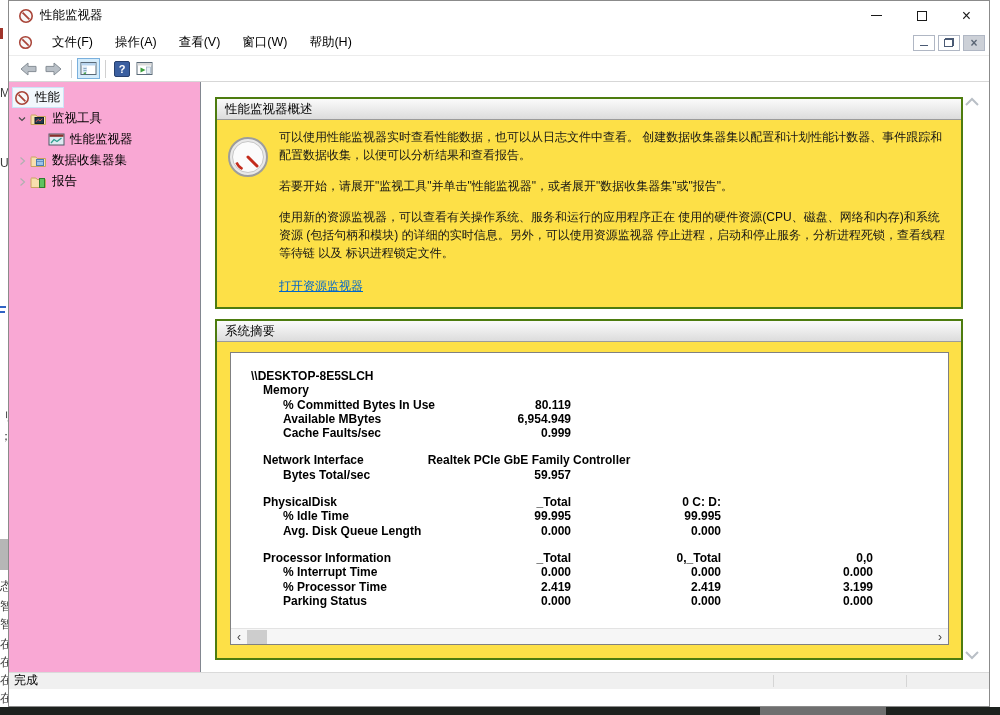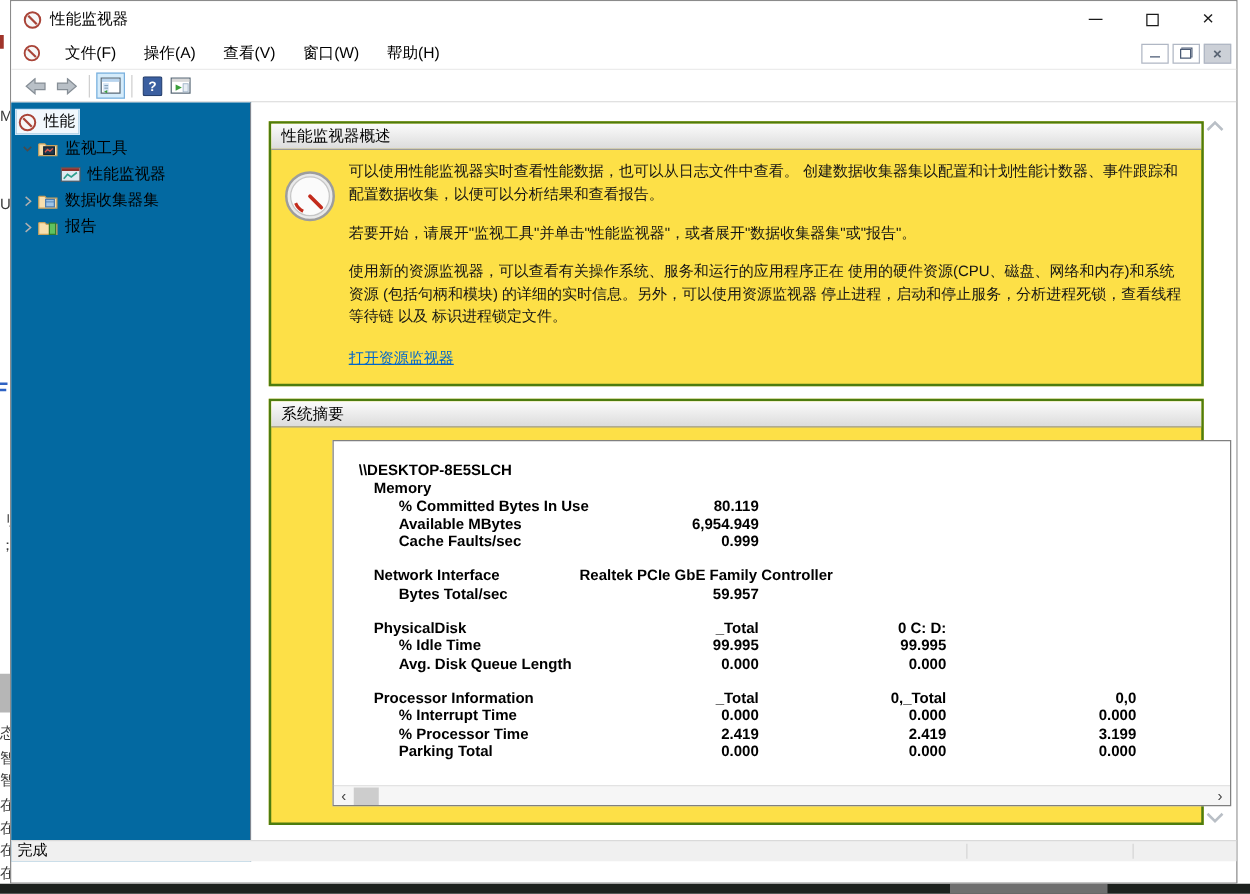--- a/index.html
+++ b/index.html
@@ -43,21 +43,21 @@
   .mdi-close-glyph { font-size:12px; line-height:1; color:#5a6574; font-weight:bold; }
 
   .toolbar { height:26px; display:flex; align-items:center; background:#fff;
     border-bottom:1px solid #d7d7d7; padding-left:7px; }
   .tb-btn { display:flex; align-items:center; justify-content:center; padding:2px 3px; }
   .tb-btn.active { background:#d5ecfb; border:1px solid #7ab0dd; padding:2px; }
   .tb-sep { width:1px; height:18px; background:#d0d0d0; margin:0 5px; }
 
   
   .main-area { position:absolute; top:81px; left:0; right:0; bottom:17px; }
-  .tree-pane { position:absolute; left:0; top:0; bottom:0; width:192px; background:#0369a1;
+  .tree-pane { position:absolute; left:0; top:0; bottom:0; width:192px; background:#f9a8d4;
     border-right:1px solid #828790; padding-top:5px; overflow:hidden; }
   .trow { height:21px; display:flex; align-items:center; font-size:12.5px; white-space:nowrap; }
   .trow .exp { width:14px; display:flex; justify-content:center; }
   .trow .ticon { display:flex; margin-right:5px; }
   .trow .sel-wrap { display:flex; align-items:center; padding:1px 3px 1px 1px; }
   .trow .sel-wrap.selected { background:#f2f8fd; outline:1px solid #cce4f7; }
 
   .content-pane { position:absolute; left:192px; top:0; right:0; bottom:0; background:#fff; overflow:hidden; }
   .scroll-chev { position:absolute; right:8px; color:#b9bfc6; }
 
@@ -66,21 +66,21 @@
     background:linear-gradient(#fbfbfb,#dcdcdc); border-bottom:1px solid #9b9b9b; }
   .panel-overview { top:15px; height:212px; }
   .panel-summary { top:237px; height:341px; }
 
   .overview-body { display:flex; padding:8px 12px 0 10px; }
   .gauge-col { width:52px; flex:none; padding-top:8px; }
   .overview-text { flex:1; font-size:12px; line-height:18px; color:#151515; }
   .overview-text p.p2, .overview-text p.p3 { margin-top:13px; }
   .res-link { display:inline-block; margin-top:15px; font-size:12px; color:#0066cc; text-decoration:underline; cursor:pointer; }
 
-  .summary-body { position:relative; height:261px;margin-left:36px; }
+  .summary-body { position:relative; height:261px; }
   .report-box { position:absolute; left:13px; top:10px; width:719px; height:293px;
     background:#fff; border:1px solid #808080; overflow:hidden; }
   .report-body { position:relative; padding-top:16px; font-weight:bold; font-size:12px; }
   .rrow { position:relative; height:14.3px; line-height:14px; }
   .rgap { height:13px; }
   .rlabel { position:absolute; top:0; white-space:nowrap; }
   .ind0 { left:20px; } .ind1 { left:32px; } .ind2 { left:52px; }
   .rv { position:absolute; top:0; text-align:right; white-space:nowrap; }
   .v0 { left:0; width:340px; } .v1 { left:0; width:490px; } .v2 { left:0; width:642px;text-align:right; }
   .vc { left:128px; width:340px; text-align:center; }
@@ -377,21 +377,21 @@
                   <span class="rv v1">0.000</span>
                   <span class="rv v2">0.000</span>
                 </div>
                 <div class="rrow">
                   <span class="rlabel ind2">% Processor Time</span>
                   <span class="rv v0">2.419</span>
                   <span class="rv v1">2.419</span>
                   <span class="rv v2">3.199</span>
                 </div>
                 <div class="rrow">
-                  <span class="rlabel ind2">Parking Total</span>
+                  <span class="rlabel ind2">Parking Status</span>
                   <span class="rv v0">0.000</span>
                   <span class="rv v1">0.000</span>
                   <span class="rv v2">0.000</span>
                 </div>
               </div>
             <div class="hscroll">
               <span class="hs-arrow">‹</span>
               <span class="hs-thumb"></span>
               <span class="hs-track"></span>
               <span class="hs-arrow">›</span>

